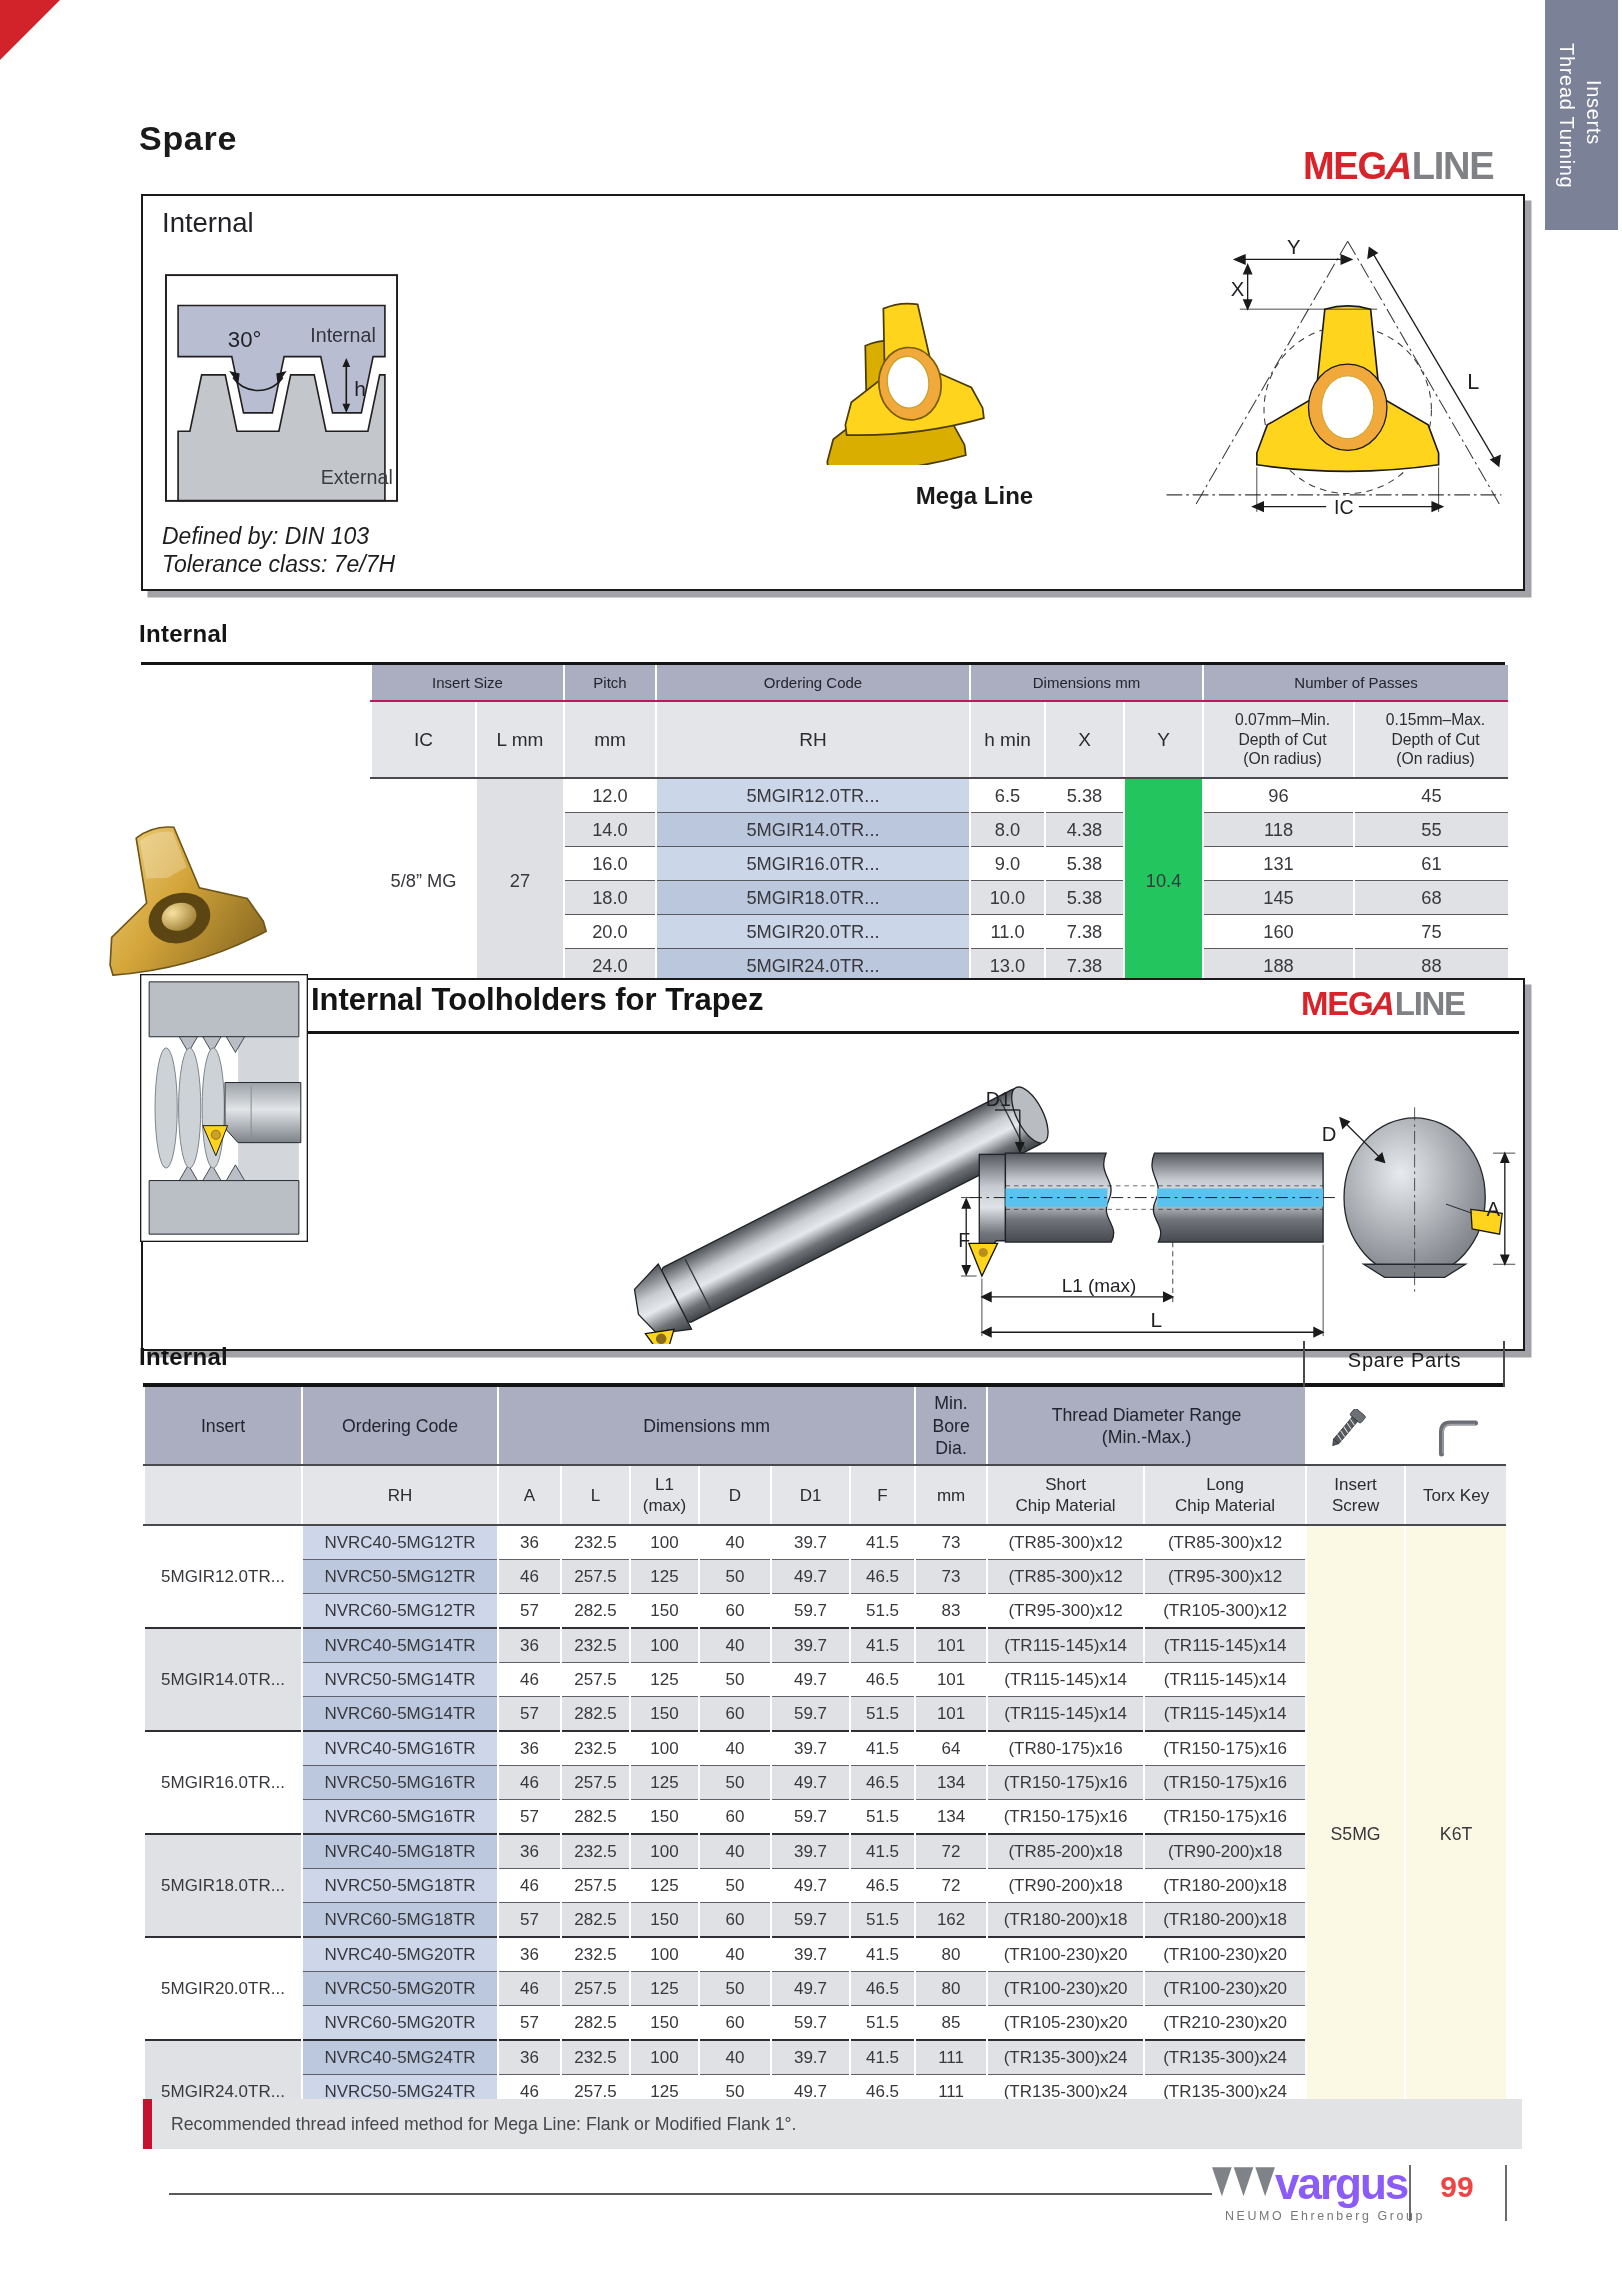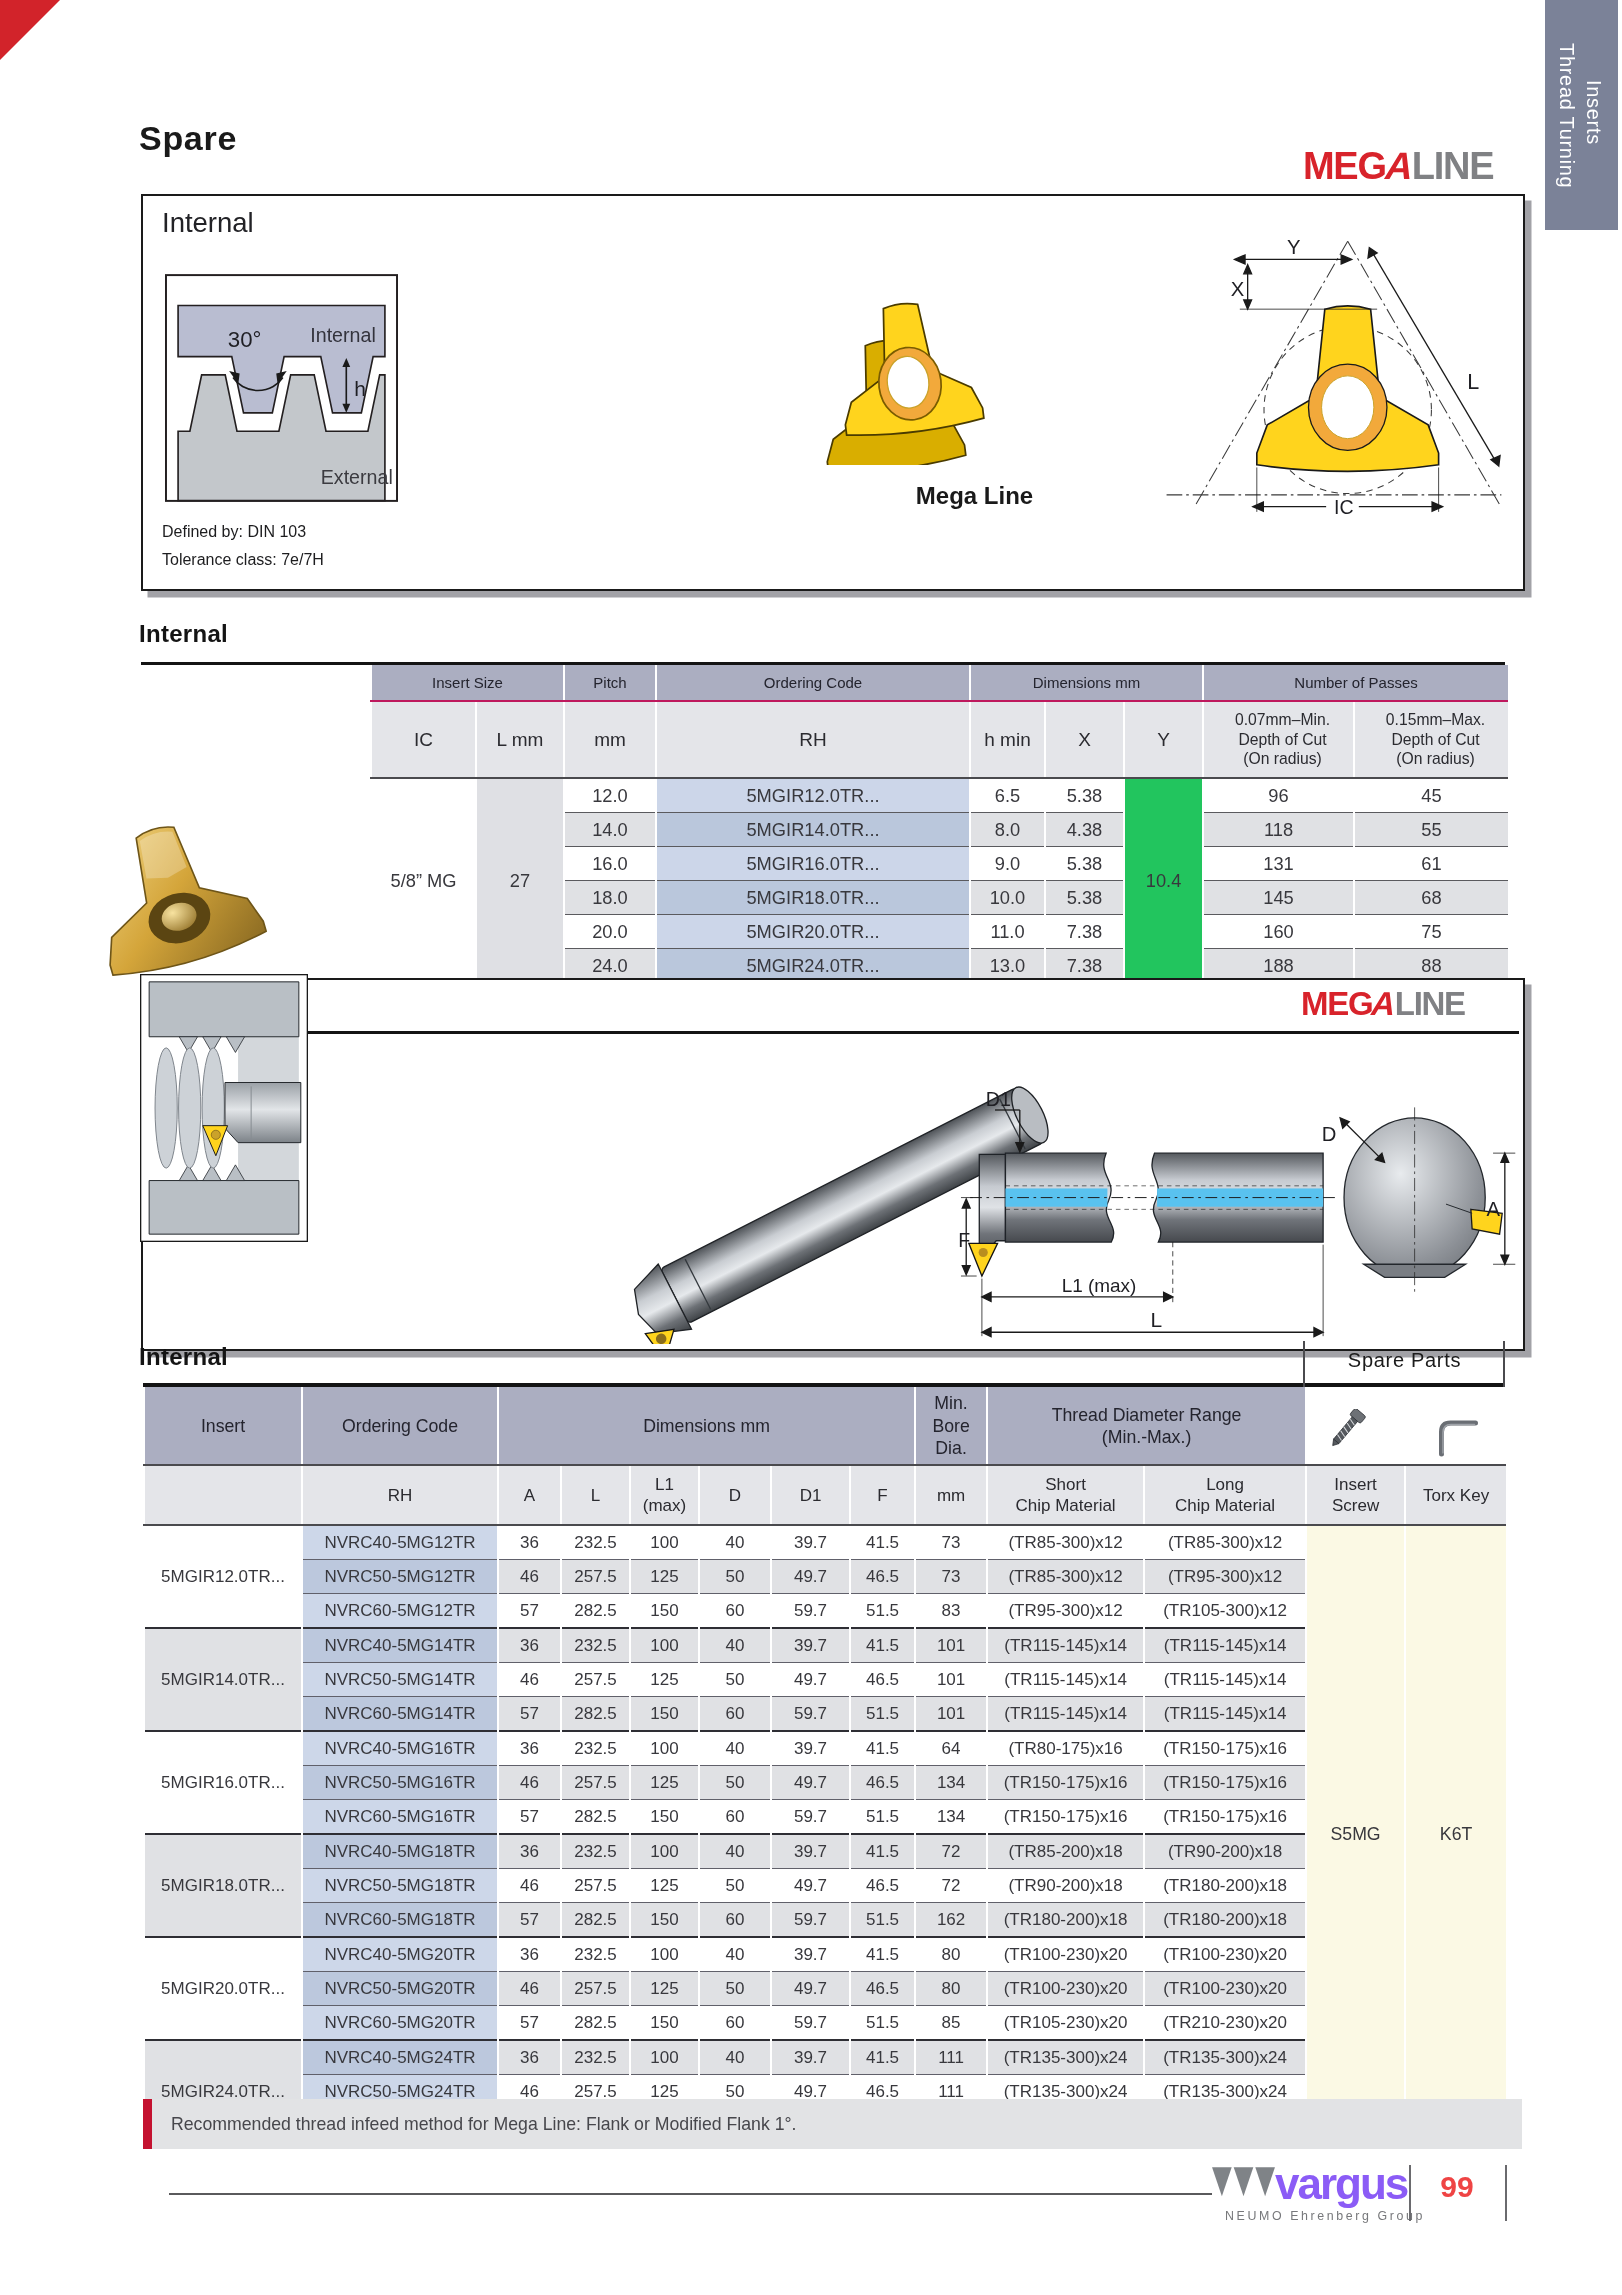--- a/index.html
+++ b/index.html
@@ -17,21 +17,21 @@
   .brand .line{color:#808184;}
   #brand-top{left:1303px;top:145px;font-size:38px;}
   #side-tab{left:1545px;top:0;width:73px;height:230px;background:#7b8298;}
   .tab-line{position:absolute;transform-origin:0 0;transform:rotate(90deg);
             white-space:nowrap;color:#ffffff;font-size:20px;letter-spacing:0.7px;}
 
   
   .frame{border:2px solid #1a1a1a;background:#fff;box-shadow:6.5px 6.5px 0 #a2a2a7;}
   #top-box{left:141px;top:194px;width:1380px;height:393px;}
   #box-heading{left:162px;top:207px;font-size:27.5px;color:#222226;}
-  .smalltext{font-size:16px;color:#1d1d1f;}
+  .smalltext{font-size:23px;color:#1d1d1f;font-style:italic;}
   #defined-by{left:162px;top:523px;}
   #tolerance{left:162px;top:551px;}
   #insert-caption{left:870px;top:482px;width:209px;text-align:center;font-size:24px;font-weight:bold;color:#1a1a1a;}
 
   
   .sect-head{font-size:24px;font-weight:bold;color:#141414;letter-spacing:0.3px;}
   .rule{background:#141414;}
 
   
   table{border-collapse:collapse;table-layout:fixed;}
@@ -272,20 +272,21 @@
           <td class="c-code">5MGIR24.0TR...</td>
           <td>13.0</td>
           <td>7.38</td>
           <td>188</td>
           <td>88</td>
         </tr>
       </tbody>
   </table>
 
   <div class="abs frame" style="left:141px;top:978px;width:1380px;height:369px;"></div>
+  <div class="abs" style="left:311px;top:982px;font-size:31px;font-weight:bold;color:#141414;">Internal Toolholders for Trapez</div>
   <div class="abs brand" style="left:1301px;top:985px;font-size:33px;">
     <span class="mega"><span>MEG</span><span class="a">A</span></span><span class="line">LINE</span>
   </div>
   <div class="abs rule" style="left:143px;top:1031px;width:1376px;height:2.6px;"></div>
 
   <svg class="abs" style="left:140px;top:974px;" width="168" height="268" viewBox="0 0 257 410">
     <defs>
       <linearGradient id="barg3" x1="0" y1="0" x2="0" y2="1">
         <stop offset="0" stop-color="#9aa0a6"></stop>
           <stop offset="0.45" stop-color="#e2e5e8"></stop>

